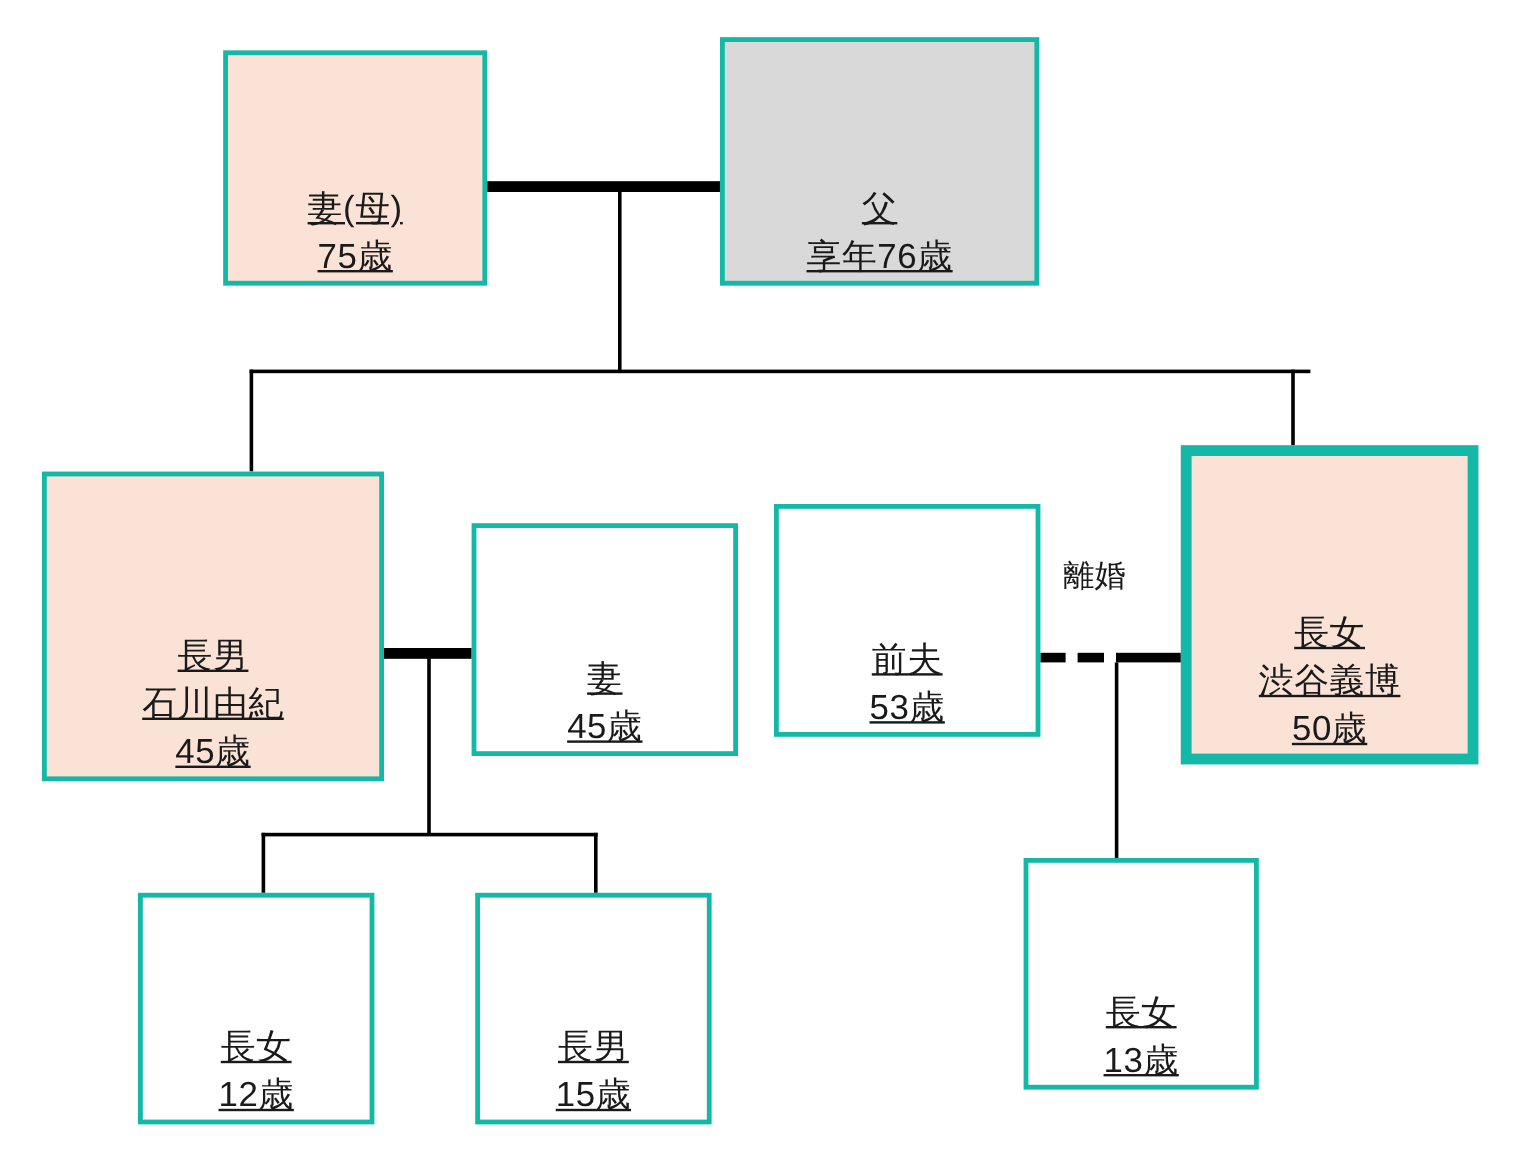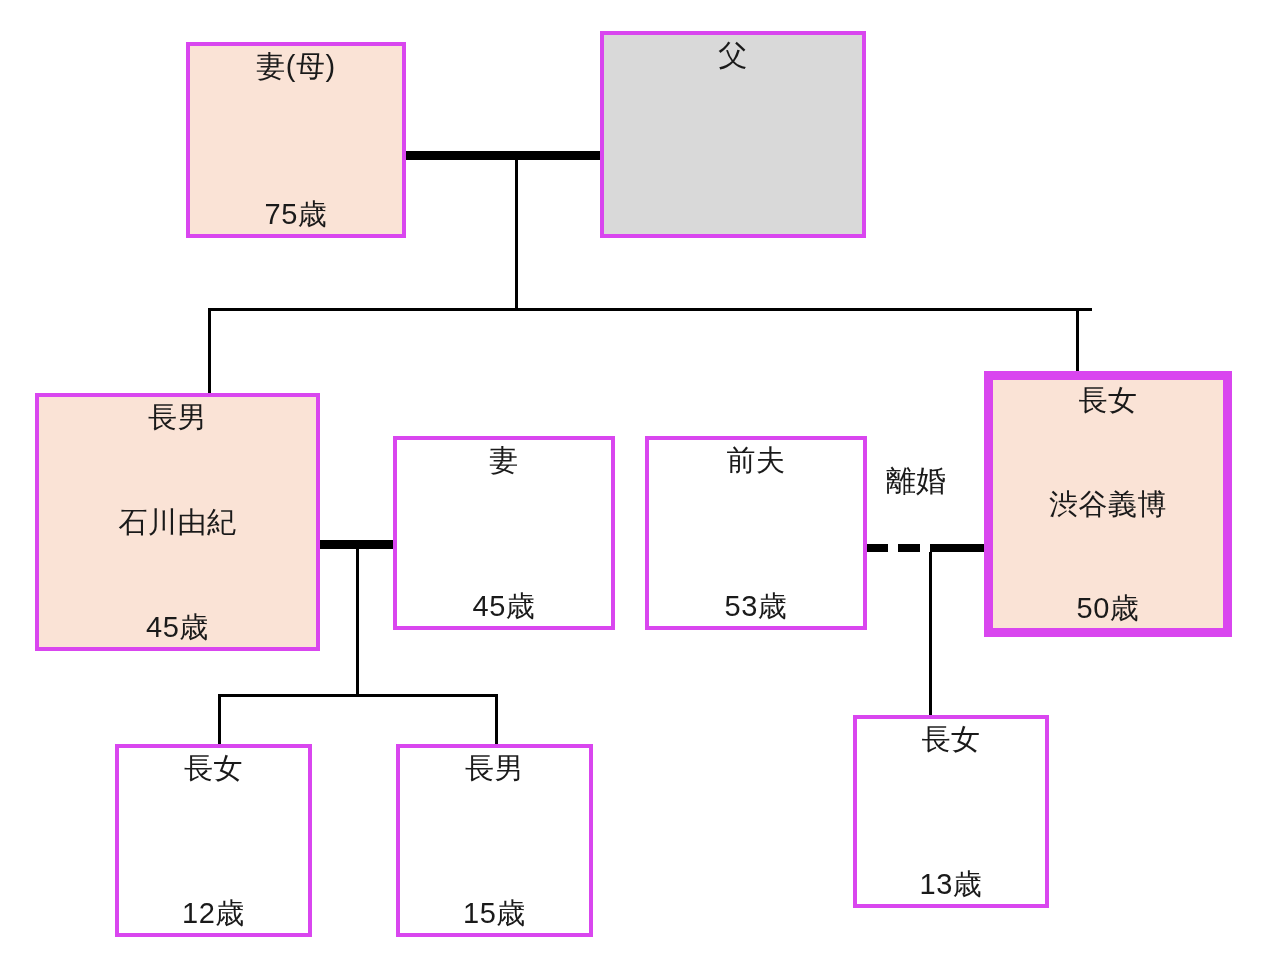--- a/index.html
+++ b/index.html
@@ -14,25 +14,26 @@
     background: #ffffff;
     font-family: "Liberation Sans", "DejaVu Sans", sans-serif;
     overflow: hidden;
   }
   .node {
     position: absolute;
     box-sizing: border-box;
     display: flex;
     flex-direction: column;
     align-items: center;
-    justify-content: space-between;
+    justify-content: flex-end;
     background: #ffffff;
-    border: 4px solid #d946ef;
+    border: 4px solid #14b8a6;
     color: #1a1a1a;
     text-align: center;
+    text-decoration: underline;
   }
   .node.filled { background: #fae3d6; }
   .node.gray   { background: #d9d9d9; }
   .node.thick  { border-width: 9px; }
   .node .line {
     display: block;
     font-size: 29px;
     line-height: 1.38;
     letter-spacing: 0.5px;
     white-space: nowrap;
@@ -43,21 +44,21 @@
     background: #000000;
   }
   .conn.h-thin { height: 3px; }
   .conn.v-thin { width: 3px; }
   .conn.h-thick { height: 9px; }
 
   .dashseg { position: absolute; background: #000000; height: 8px; }
 
   .edge-label {
     position: absolute;
-    font-size: 30px;
+    font-size: 26px;
     color: #1a1a1a;
     white-space: nowrap;
     line-height: 1;
   }
 </style>
 </head>
 <body>
 
 <div id="canvas">
 
@@ -80,35 +81,36 @@
 
   <div class="node filled" style="left:186px; top:42px; width:220px; height:196px;">
     <span class="line">妻(母)</span>
 
     <span class="line">75歳</span>
   </div>
 
   <div class="node gray" style="left:600px; top:31px; width:266px; height:207px;">
     <span class="line">父</span>
 
+    <span class="line">享年76歳</span>
   </div>
 
   <div class="node filled" style="left:35px; top:393px; width:285px; height:258px;">
     <span class="line">長男</span>
     <span class="line">石川由紀</span>
     <span class="line">45歳</span>
   </div>
 
   <div class="node" style="left:393px; top:436px; width:222px; height:194px;">
     <span class="line">妻</span>
 
     <span class="line">45歳</span>
   </div>
 
-  <div class="node" style="left:645px; top:436px; width:222px; height:194px;">
+  <div class="node" style="left:645px; top:420px; width:222px; height:194px;">
     <span class="line">前夫</span>
 
     <span class="line">53歳</span>
   </div>
 
   <div class="node filled thick" style="left:984px; top:371px; width:248px; height:266px;">
     <span class="line">長女</span>
     <span class="line">渋谷義博</span>
     <span class="line">50歳</span>
   </div>

